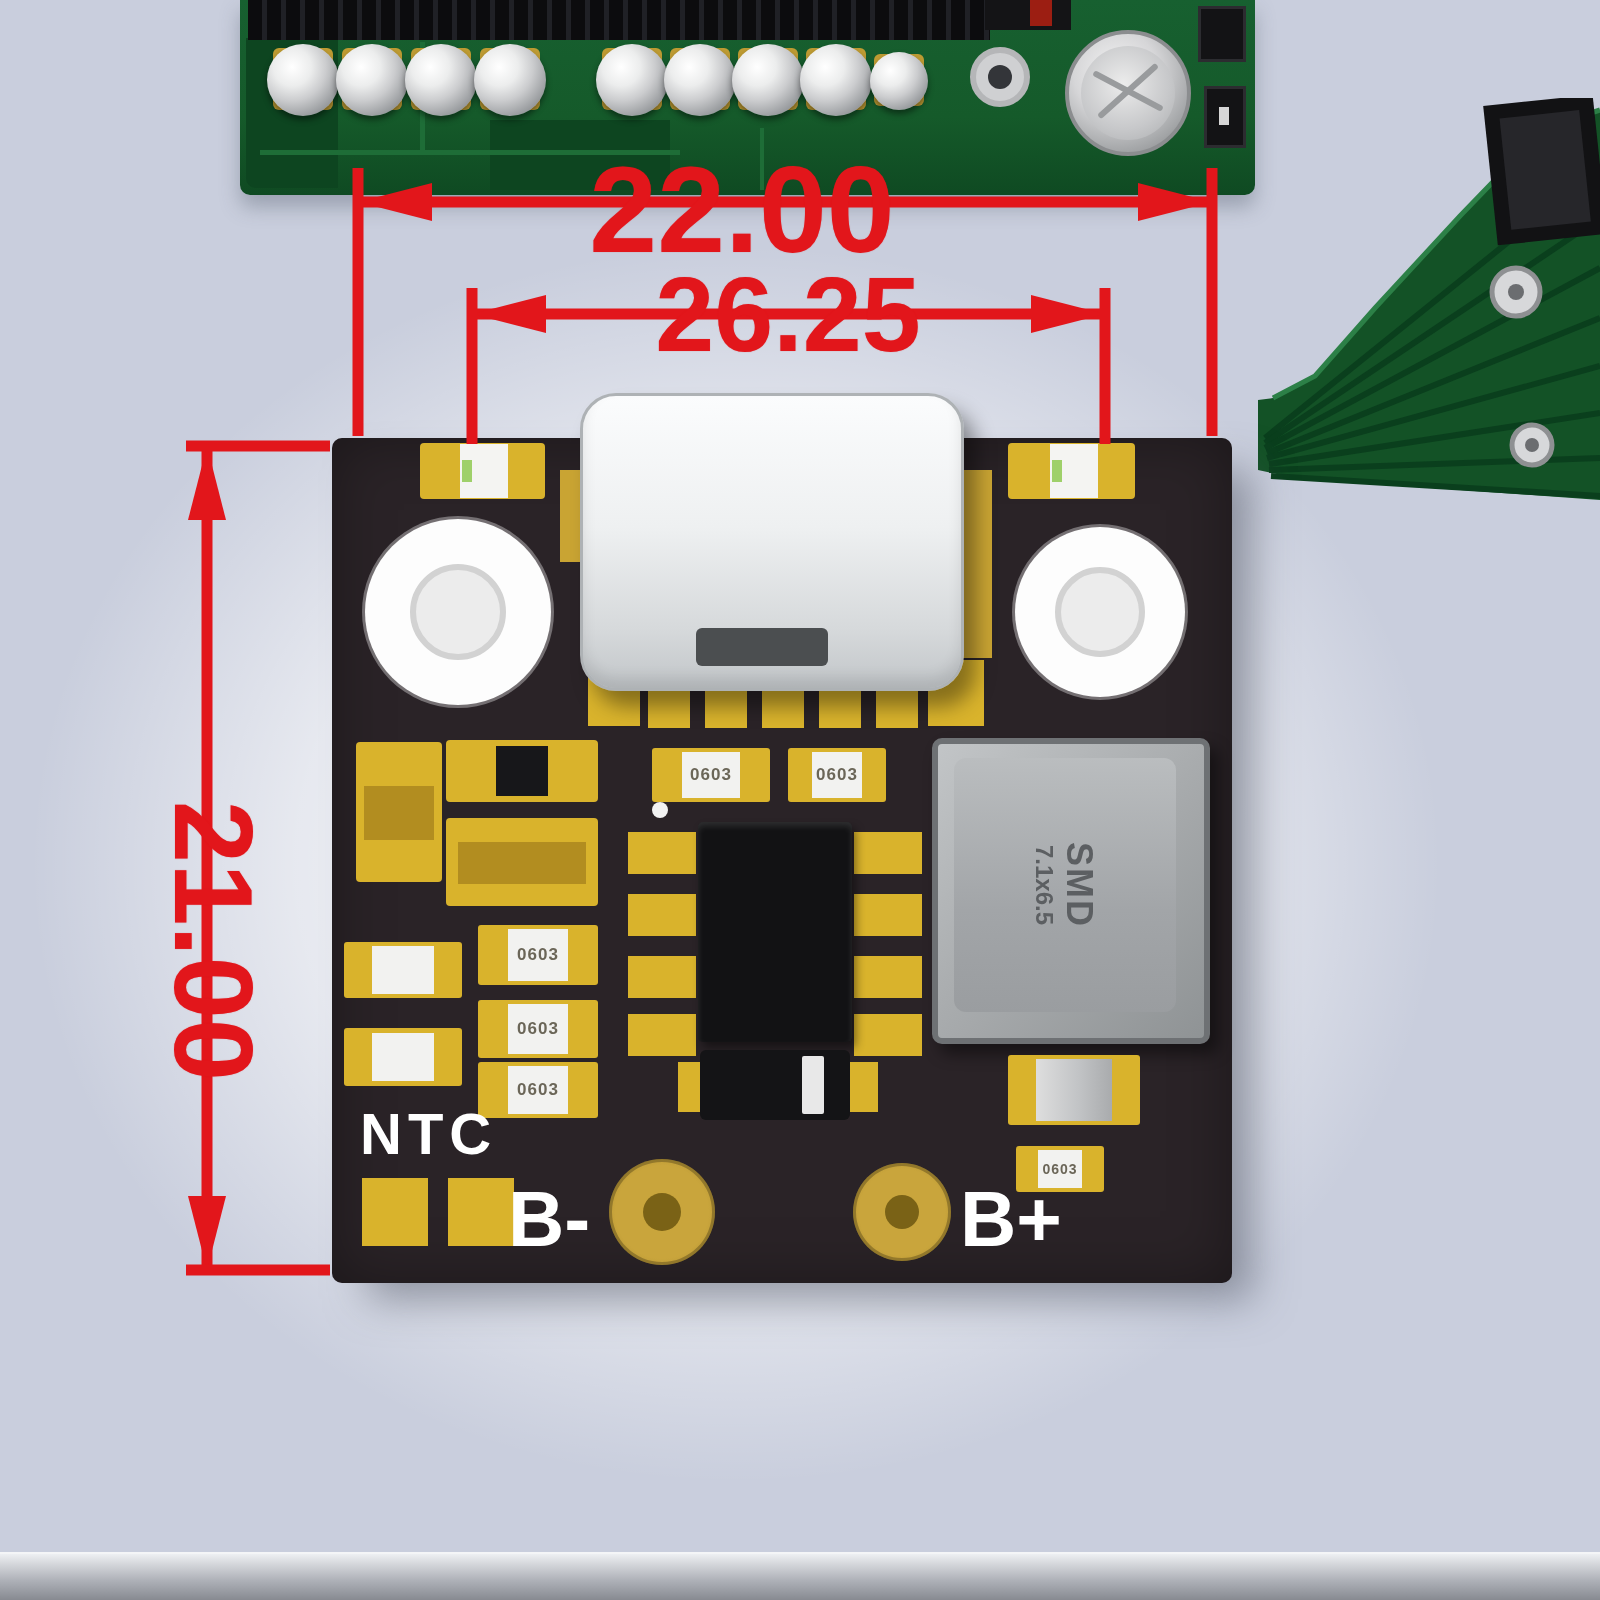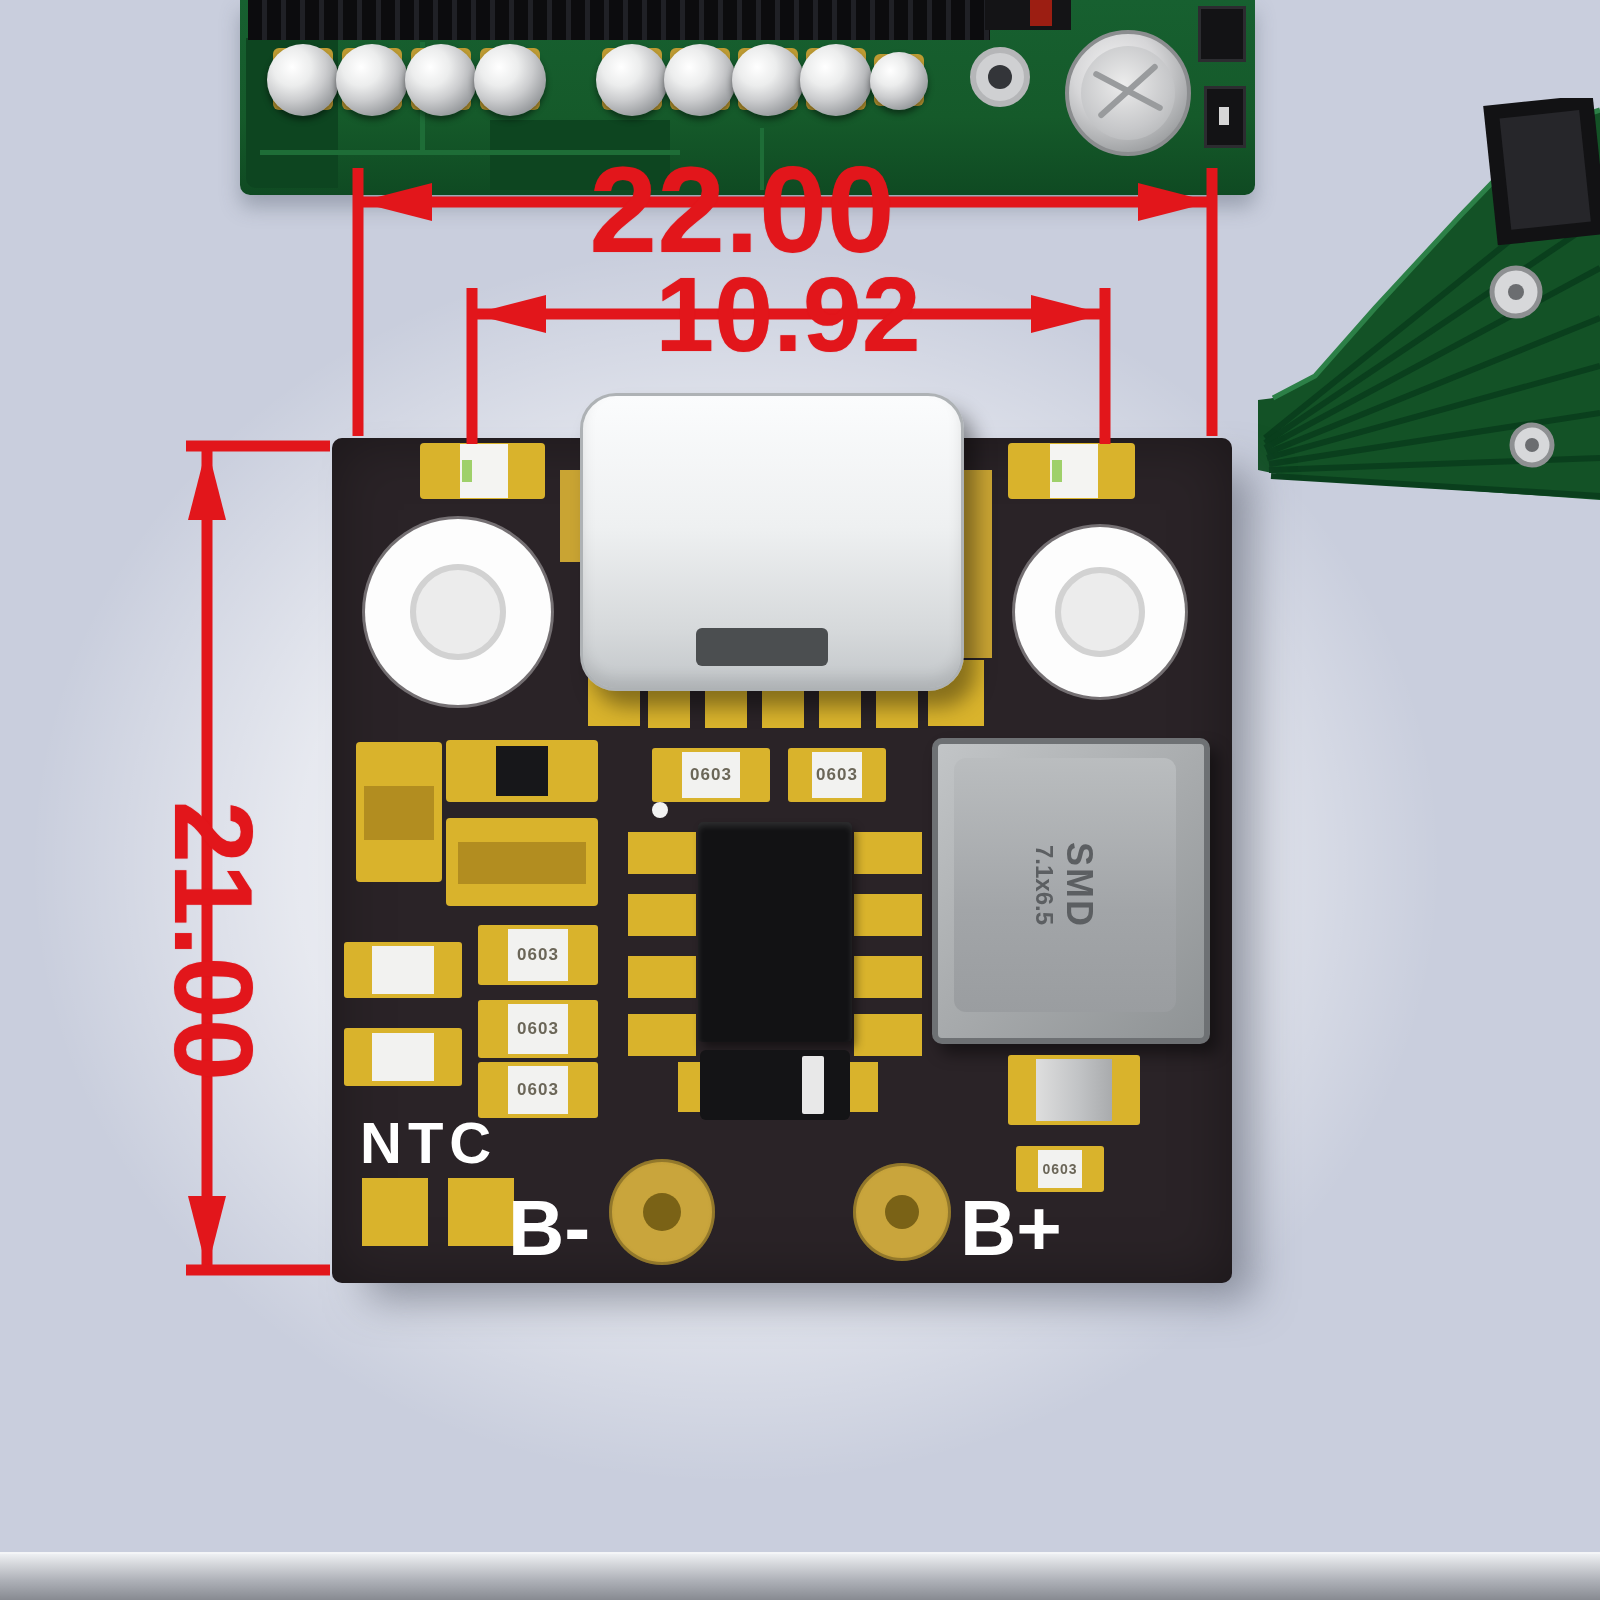--- a/index.html
+++ b/index.html
@@ -45,21 +45,21 @@
             background:linear-gradient(135deg,#c2c5c7 0%,#a8abad 50%,#8f9395 100%);
             box-shadow:8px 10px 16px rgba(0,0,0,.45);}
   .inductor-inner{border-radius:12px;background:linear-gradient(180deg,#babdbf 0%,#a2a5a8 60%,#9a9da0 100%);
             display:flex;align-items:center;justify-content:center;}
   .inductor-text{transform:rotate(90deg);text-align:center;color:#5c5f62;font-weight:700;}
   .diode-body{background:#141416;border-radius:6px;}
   .diode-band{background:#e8e8e8;border-radius:2px;}
   .pth{border-radius:50%;background:radial-gradient(circle,#c9a53c 0%,#c9a53c 62%,#a8882c 100%);
        display:flex;align-items:center;justify-content:center;box-shadow:0 0 0 3px rgba(0,0,0,.25) inset;}
   .pth-hole{border-radius:50%;background:#7a6216;}
-  .silk{color:#ffffff;font-weight:700;margin-top:9px;}
+  .silk{color:#ffffff;font-weight:700;}
   .band{background:#b28d20;}
   
   .dim-text{color:#e2161b;font-weight:700;text-align:center;z-index:51;text-shadow:0 0 1px rgba(226,22,27,.5);}
   .dim-svg{left:0;top:0;z-index:50;pointer-events:none;}
   
   .table-edge{left:0;top:1552px;width:1600px;height:48px;
      background:linear-gradient(180deg,#eef0f3 0%,#d8dade 18%,#aeb1b8 55%,#83868d 100%);
      border-top:2px solid #f4f5f7;}
 </style>
 </head>
@@ -277,17 +277,17 @@
 
       <line x1="207" y1="446" x2="207" y2="1270"></line>
       <polygon points="207,446 188,520 226,520" stroke="none"></polygon>
       <polygon points="207,1270 188,1196 226,1196" stroke="none"></polygon>
       <line x1="186" y1="446" x2="330" y2="446"></line>
       <line x1="186" y1="1270" x2="330" y2="1270"></line>
     </g>
   </svg>
 
   <div class="abs dim-text" style="left:512px;top:140px;width:460px;font-size:122px;">22.00</div>
-  <div class="abs dim-text" style="left:558px;top:254px;width:460px;font-size:106px;">10.92</div>
+  <div class="abs dim-text" style="left:558px;top:254px;width:460px;font-size:106px;">26.25</div>
   <div class="abs dim-text" style="left:35px;top:876px;width:356px;height:130px;line-height:130px;font-size:112px;transform:rotate(90deg);">21.00</div>
 
   <div class="abs table-edge"></div>
 </div>
 
 </body></html>

